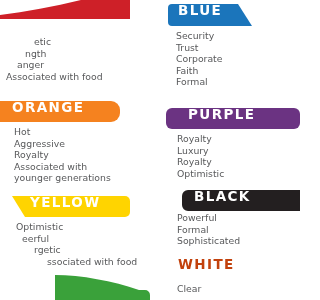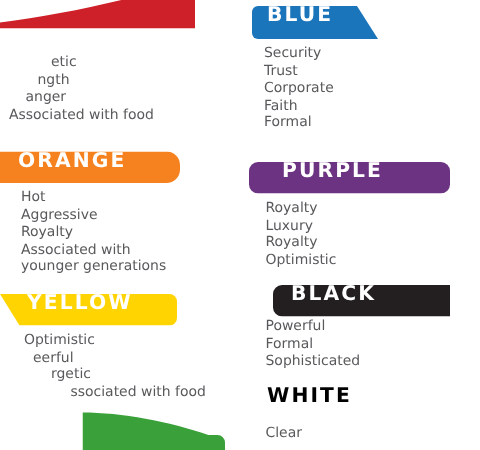--- a/index.html
+++ b/index.html
@@ -25,21 +25,21 @@
     position:relative;
     z-index:2;
     font-family:"DejaVu Sans", sans-serif;
     font-weight:bold;
     font-size:13.5px;
     letter-spacing:1.4px;
     color:#ffffff;
     line-height:1;
     white-space:nowrap;
   }
-  .banner .label.dark{color:#000000;}
+  .banner .label.dark{color:#c2410c;}
 
   .traits{
     margin:0;padding:0;list-style:none;
     font-size:9.3px;
     line-height:11.6px;
     color:#58595b;
     white-space:nowrap;
   }
   .traits li{white-space:nowrap;}
 </style>
@@ -72,21 +72,21 @@
     </div>
   </div>
   <ul class="traits" style="position:absolute;left:14px;top:126px;">
     <li>Hot</li>
     <li>Aggressive</li>
     <li>Royalty</li>
     <li>Associated with</li>
     <li>younger generations</li>
   </ul>
 
-  <div class="block" style="left:0px;top:196px;">
+  <div class="block" style="left:12px;top:196px;">
     <div class="banner" style="width:118px;height:21px;">
       <svg width="118" height="21" viewBox="0 0 118 21">
         <path d="M0,0 L113,0 A5,5 0 0 1 118,5 L118,16 A5,5 0 0 1 113,21 L13,21 Z" fill="#FFD400"></path>
       </svg>
       <span class="label" style="margin-left:18px;">YELLOW</span>
     </div>
   </div>
   <ul class="traits" style="position:absolute;left:-6px;top:221px;">
     <li style="padding-left:22px;">Optimistic</li>
     <li style="padding-left:28px;">eerful</li>

